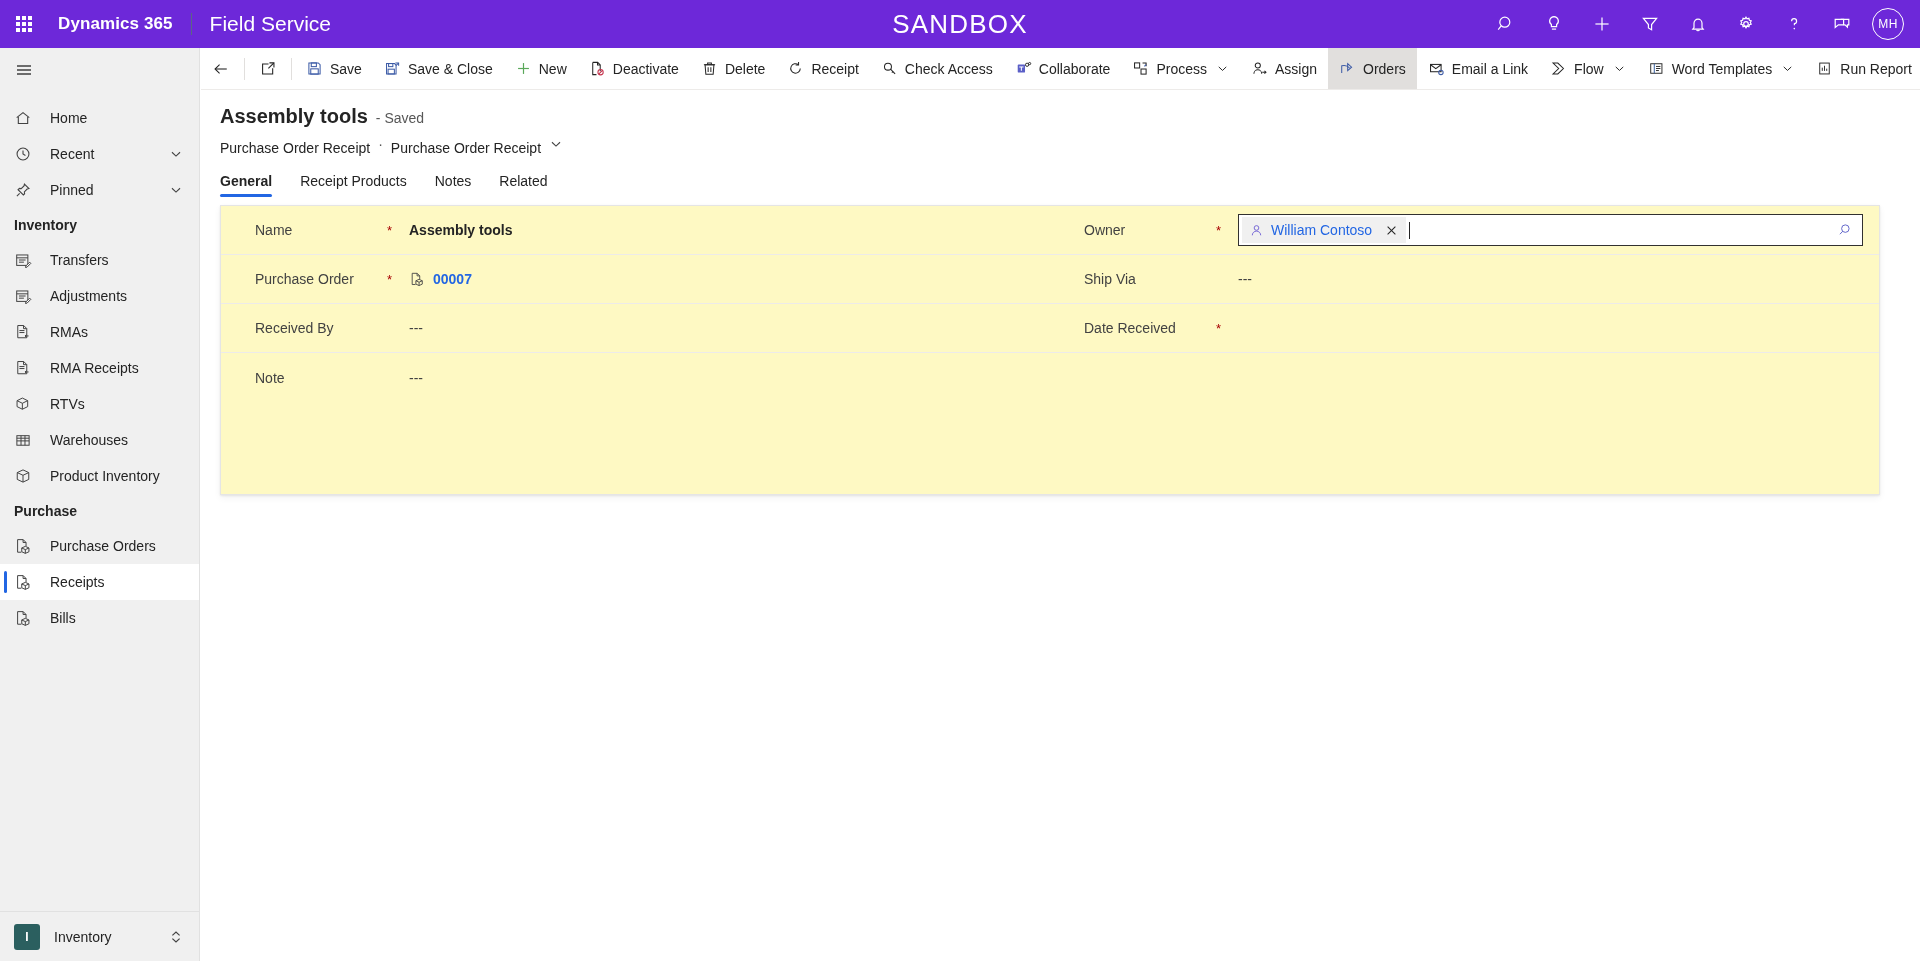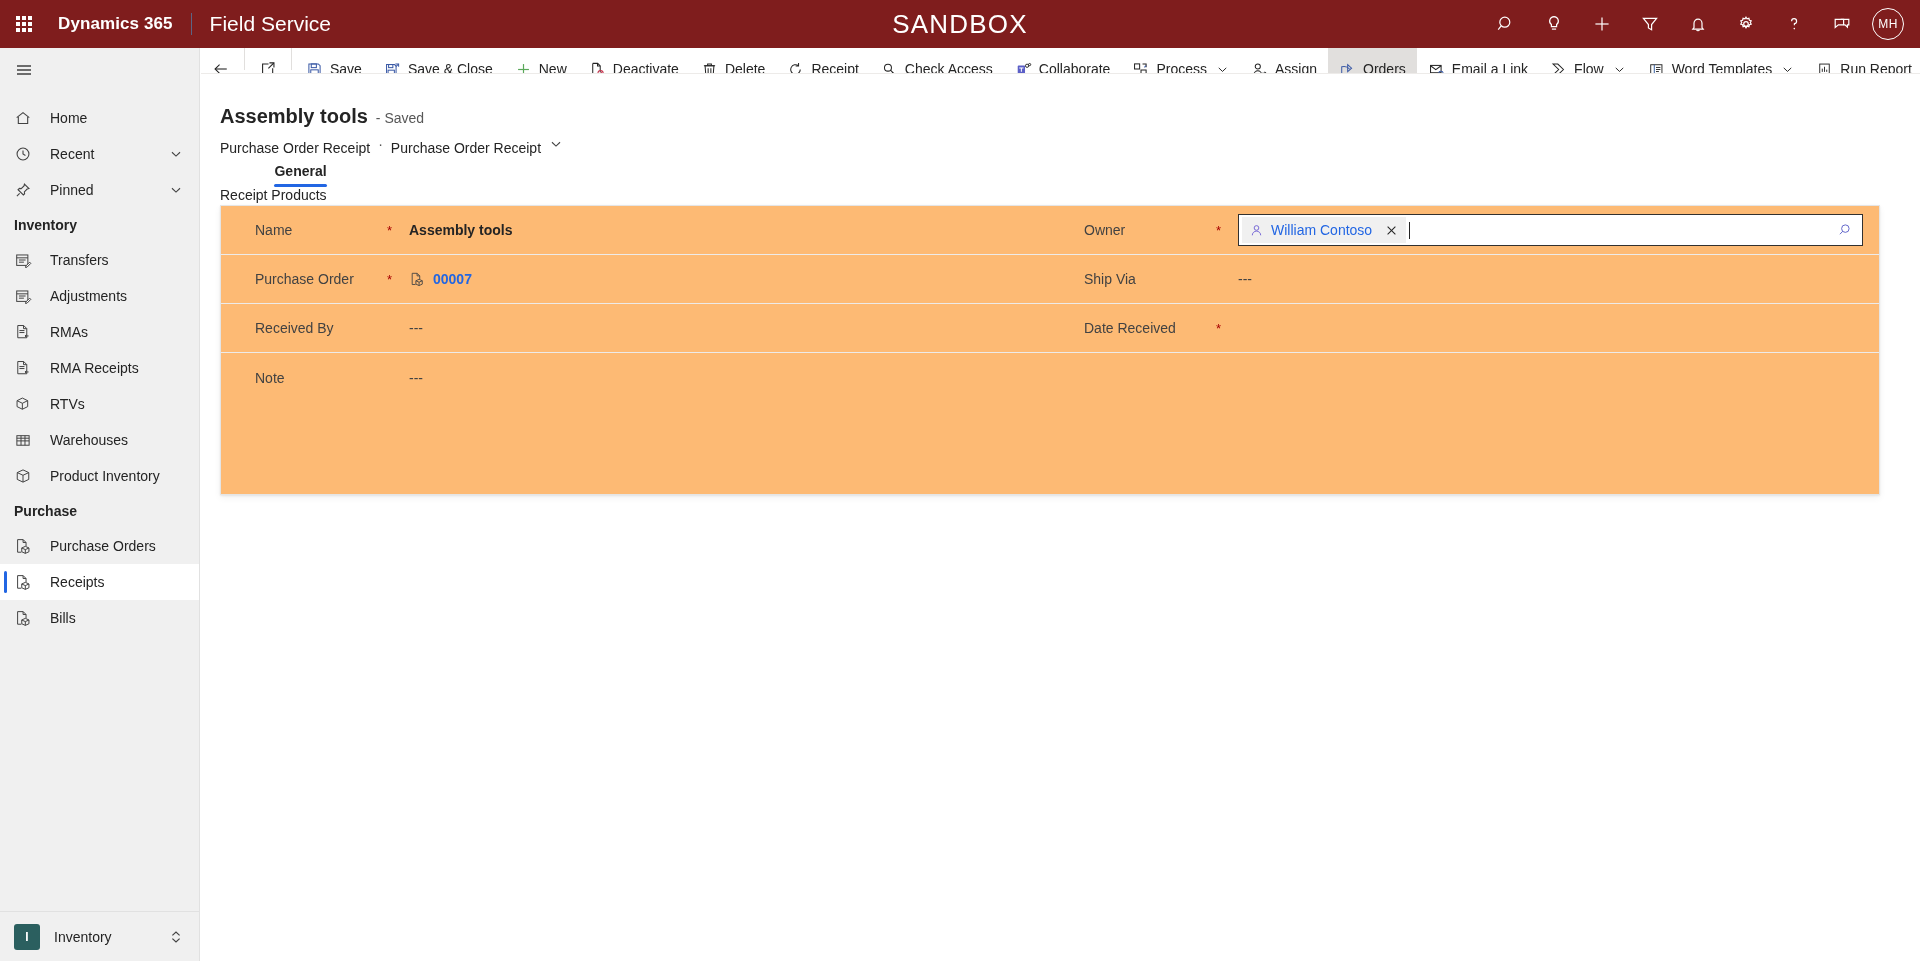--- a/index.html
+++ b/index.html
@@ -9,21 +9,21 @@
     overflow: hidden;
     background: #ffffff;
     font-family: "Liberation Sans", sans-serif;
     -webkit-font-smoothing: antialiased;
   }
 
   
   #topnav {
     position: absolute; top: 0; left: 0;
     width: 1920px; height: 48px;
-    background: #7f1d1d;
+    background: #6d28d9;
     display: flex; align-items: center;
   }
   .waffle {
     width: 48px; height: 48px;
     display: flex; align-items: center; justify-content: center;
     cursor: pointer;
   }
   .waffle-grid {
     display: grid;
     grid-template-columns: repeat(3, 4px);
@@ -110,24 +110,24 @@
     font-size: 12px; font-weight: bold;
     display: flex; align-items: center; justify-content: center;
     margin-left: 14px; flex: none;
   }
   #area-label { margin-left: 14px; font-size: 14px; color: #242424; flex: 1; }
   #area-chev { margin-right: 16px; display: flex; align-items: center; }
 
   
   #cmdbar {
     position: absolute; left: 201px; top: 48px;
-    width: 1719px; height: 26px;
+    width: 1719px; height: 42px;
     background: #ffffff;
     border-bottom: 1px solid #edebe9;
-    display: flex; 
+    display: flex; align-items: center;
     overflow: hidden;
   }
   .cb-icobtn {
     height: 42px; min-width: 40px;
     display: flex; align-items: center; justify-content: center;
     cursor: pointer;
   }
   .cb-sep { width: 1px; height: 22px; background: #e1dfdd; margin: 0 3px; flex: none; }
   .cb-btn {
     height: 42px; display: flex; align-items: center;
@@ -147,38 +147,38 @@
     display: flex; align-items: center;
     padding: 4px 0 0 19px; font-size: 14px; color: #242424;
   }
   #breadcrumb .bc-link { cursor: pointer; margin-top: 8px; }
   #breadcrumb .bc-dot { margin: 0 8px; color: #575757; }
   #breadcrumb .bc-chev { margin-left: 8px; display: flex; align-items: center; cursor: pointer; }
 
   
   #tabs {
     position: absolute; left: 220px; top: 163px;
-    display: flex; align-items: flex-end; height: 34px; flex-direction: column;
+    display: flex; align-items: flex-end; height: 34px;
   }
   .tab {
     font-size: 14px; color: #242424; cursor: pointer;
     padding: 0 0 8px 0; margin-right: 28px; position: relative;
     white-space: nowrap;
   }
   .tab.sel { font-weight: bold; }
   .tab.sel::after {
     content: ""; position: absolute; left: 0; right: 0; bottom: 0;
     height: 3px; background: #2266e3; border-radius: 2px;
   }
 
   
   #panel {
     position: absolute; left: 220px; top: 205px;
     width: 1660px; height: 290px;
-    background: #fdba74;
+    background: #fef9c3;
     border: 1px solid #e5e5e5;
     box-shadow: 0 0.6px 1.8px rgba(0,0,0,.08), 0 3px 7px rgba(0,0,0,.05);
   }
   .col {
     position: absolute; top: 0; width: 50%;
   }
   .col.left { left: 0; }
   .col.right { left: 50%; }
   .frow {
     height: 49px; display: flex; align-items: center;

